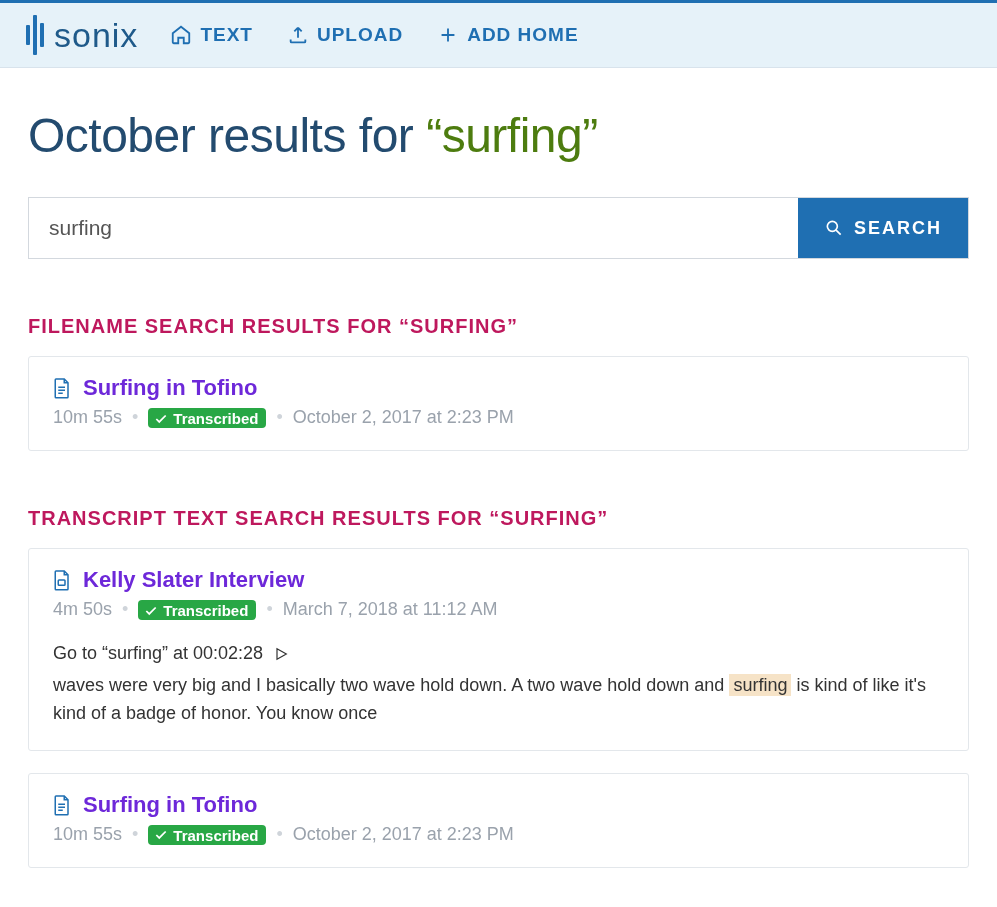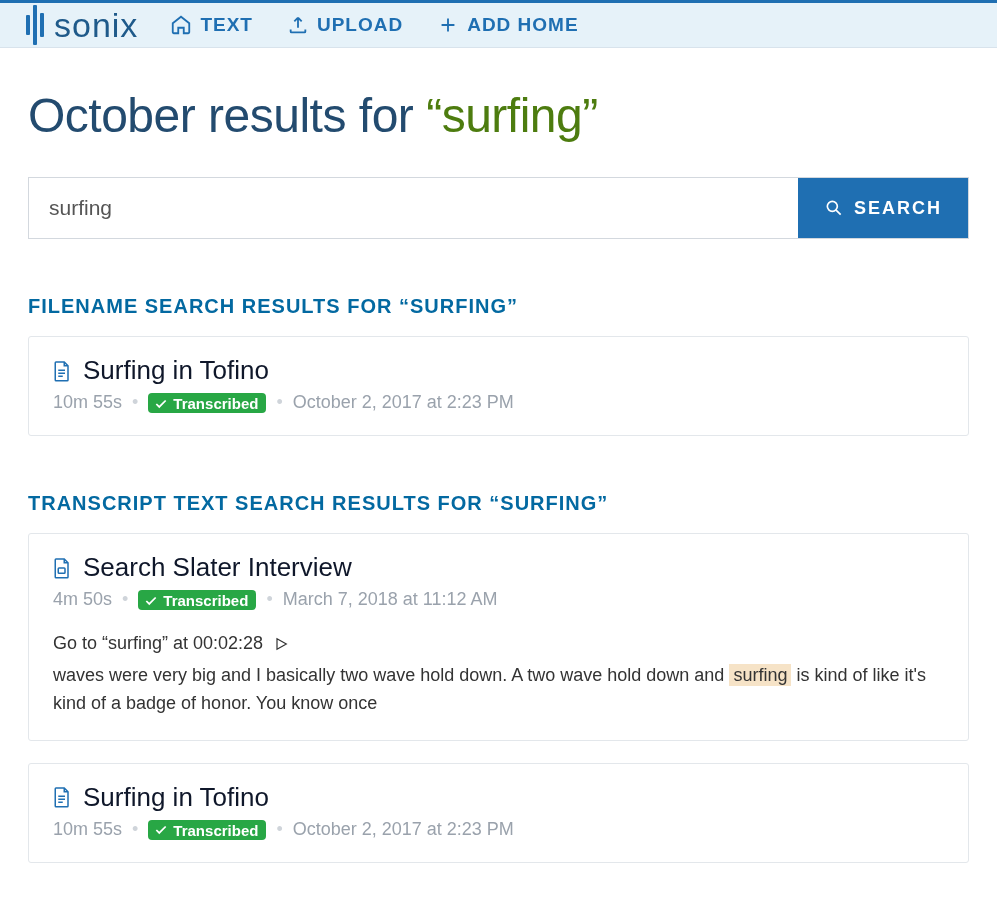--- a/index.html
+++ b/index.html
@@ -2,21 +2,21 @@
 <html><head>
 <meta charset="utf-8">
 <style>
   * { box-sizing: border-box; margin: 0; padding: 0; }
   html, body { width: 997px; font-family: "Segoe UI", "Helvetica Neue", Arial, sans-serif; background:#fff; color:#333; }
   .topbar {
     border-top: 3px solid #1f6fb2;
     background: #e6f2f9;
     display: flex;
     align-items: center;
-    padding: 2px 26px;
+    padding: 12px 26px;
     gap: 32px;
     border-bottom: 1px solid #d8e3ec;
   }
   .logo { display:flex; align-items:center; gap:10px; color:#1f5a8a; }
   .logo-bars { display:flex; align-items:center; gap:3px; height:40px;}
   .logo-bars span { width:4px; background:#1f6fb2; display:block; border-radius:1px;}
   .logo-bars .b1{height:20px;} .logo-bars .b2{height:40px;} .logo-bars .b3{height:24px;}
   .logo-text { font-size:34px; font-weight:400; letter-spacing:1px; color:#1f5a8a; text-transform:lowercase;}
   .nav { display:flex; gap:34px; }
   .nav-item { display:flex; align-items:center; gap:8px; font-size:19px; font-weight:700; color:#1f6fb2; letter-spacing:1px; cursor:pointer;}
@@ -27,29 +27,29 @@
   .searchbar { display:flex; border:1px solid #d3d8de; }
   .searchbar input {
     flex:1; border:none; outline:none; font-size:21px; padding:18px 20px; color:#555;
   }
   .searchbar button {
     background:#1f6fb2; color:#fff; border:none; font-size:18px; font-weight:700; letter-spacing:2px;
     display:flex; align-items:center; gap:10px; padding:0 26px; cursor:pointer;
   }
   .searchbar button svg{width:20px;height:20px;stroke:#fff;fill:none;stroke-width:2;}
   .section-heading {
-    font-size:20px; font-weight:700; color:#0369a1; letter-spacing:1px; margin-top:56px; margin-bottom:18px;
+    font-size:20px; font-weight:700; color:#be185d; letter-spacing:1px; margin-top:56px; margin-bottom:18px;
     text-transform:uppercase;
   }
   .card {
     border:1px solid #e3e7eb; border-radius:3px; padding:18px 24px 22px 24px; margin-bottom:22px;
   }
   .card-head { display:flex; align-items:center; gap:12px; }
   .file-icon { width:18px; height:22px; }
-  .card-title { font-size:26px; font-weight:400; color:#0f172a; cursor:pointer;}
+  .card-title { font-size:22px; font-weight:700; color:#6d28d9; cursor:pointer;}
   .meta { display:flex; align-items:flex-end; gap:8px; margin-top:6px; color:#9aa2ac; font-size:18px; font-weight:500;}
   .dot { color:#cfd4da; font-size:18px; padding:0 2px;}
   .badge {
     background:#28a745; color:#fff; font-size:15px; font-weight:700; border-radius:4px;
     padding:2px 8px 1px 6px; display:flex; align-items:center; gap:5px;
   }
   .badge svg{width:14px;height:14px;stroke:#fff;stroke-width:3;fill:none;}
   .snippet { margin-top:20px; font-size:18px; color:#333; line-height:1.55;}
   .goto { font-weight:400; display:flex; align-items:center; gap:10px; margin-bottom:4px; font-size:18px;}
   .goto svg{width:16px;height:16px;stroke:#333;fill:none;stroke-width:1.8;}
@@ -135,21 +135,21 @@
 
   <h2 class="section-heading">TRANSCRIPT TEXT SEARCH RESULTS FOR “SURFING”</h2>
 
   <div class="card">
     <div class="card-head">
       <svg class="file-icon" viewBox="0 0 24 28">
           <path d="M4 2h11l5 5v19a1 1 0 0 1-1 1H4a1 1 0 0 1-1-1V3a1 1 0 0 1 1-1z" fill="none" stroke="#1f6fb2" stroke-width="2"></path>
           <path d="M15 2v5h5" fill="none" stroke="#1f6fb2" stroke-width="2"></path>
           <rect x="7" y="14" width="9" height="7" rx="1" fill="none" stroke="#1f6fb2" stroke-width="2"></rect>
         </svg>
-      <span class="card-title">Search Slater Interview</span>
+      <span class="card-title">Kelly Slater Interview</span>
     </div>
     <div class="meta">
       <span>4m 50s</span>
       <span class="dot">•</span>
       <span class="badge">
         <svg viewBox="0 0 24 24">
             <polyline points="4 12 9 17 20 6"></polyline>
           </svg>
         <span>Transcribed</span>
       </span>

